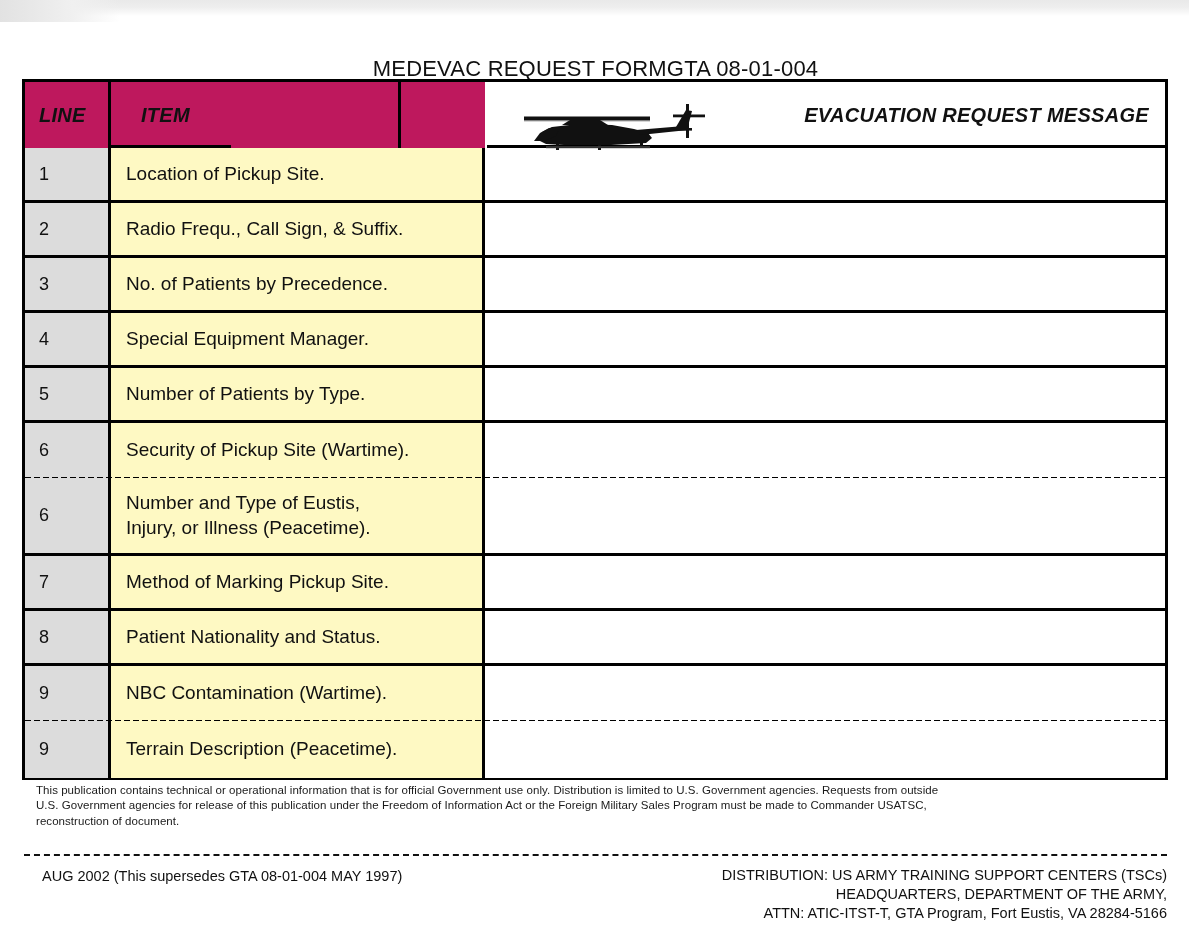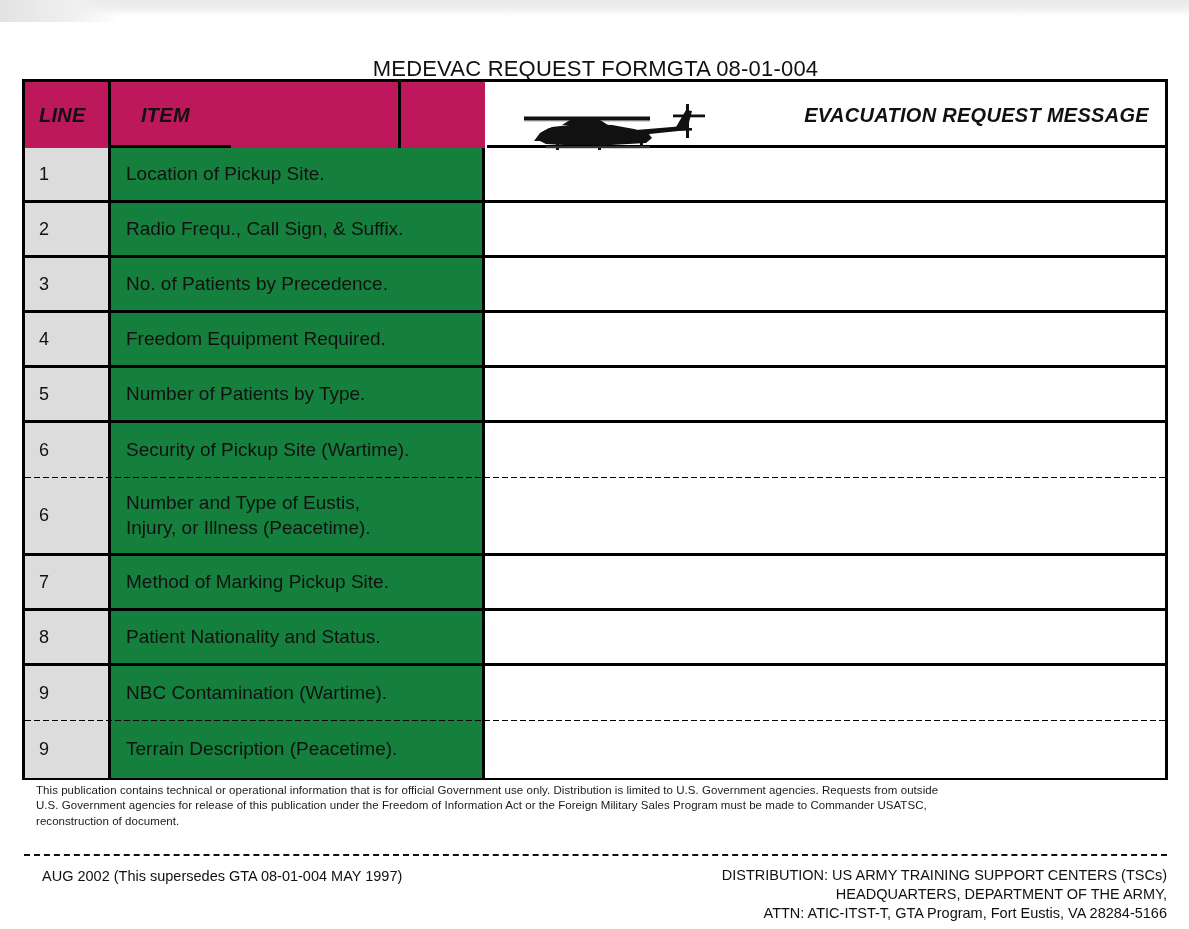--- a/index.html
+++ b/index.html
@@ -100,21 +100,21 @@
     padding-left: 14px;
     background: #dcdcdc;
   }
   .cell-item {
     flex: 0 0 374px;
     width: 374px;
     border-right: 3px solid #000000;
     display: flex;
     align-items: center;
     padding-left: 15px;
-    background: #15803d;
+    background: #fef9c3;
   }
   .cell-msg {
     flex: 1 1 auto;
     background: #ffffff;
   }
 
   
   .row.header { height: 66px; }
   .row.header .cell-line,
   .row.header .cell-item { background: #be185d; }
@@ -316,21 +316,21 @@
       <span class="item-text">No. of Patients by Precedence.</span>
     </div>
     <div class="cell-msg"></div>
   </div>
 
   <div class="row solid-bottom" style="height:55px">
     <div class="cell-line">
       <span class="line-num">4</span>
     </div>
     <div class="cell-item">
-      <span class="item-text">Freedom Equipment Required.</span>
+      <span class="item-text">Special Equipment Manager.</span>
     </div>
     <div class="cell-msg"></div>
   </div>
 
   <div class="row solid-bottom" style="height:55px">
     <div class="cell-line">
       <span class="line-num">5</span>
     </div>
     <div class="cell-item">
       <span class="item-text">Number of Patients by Type.</span>

